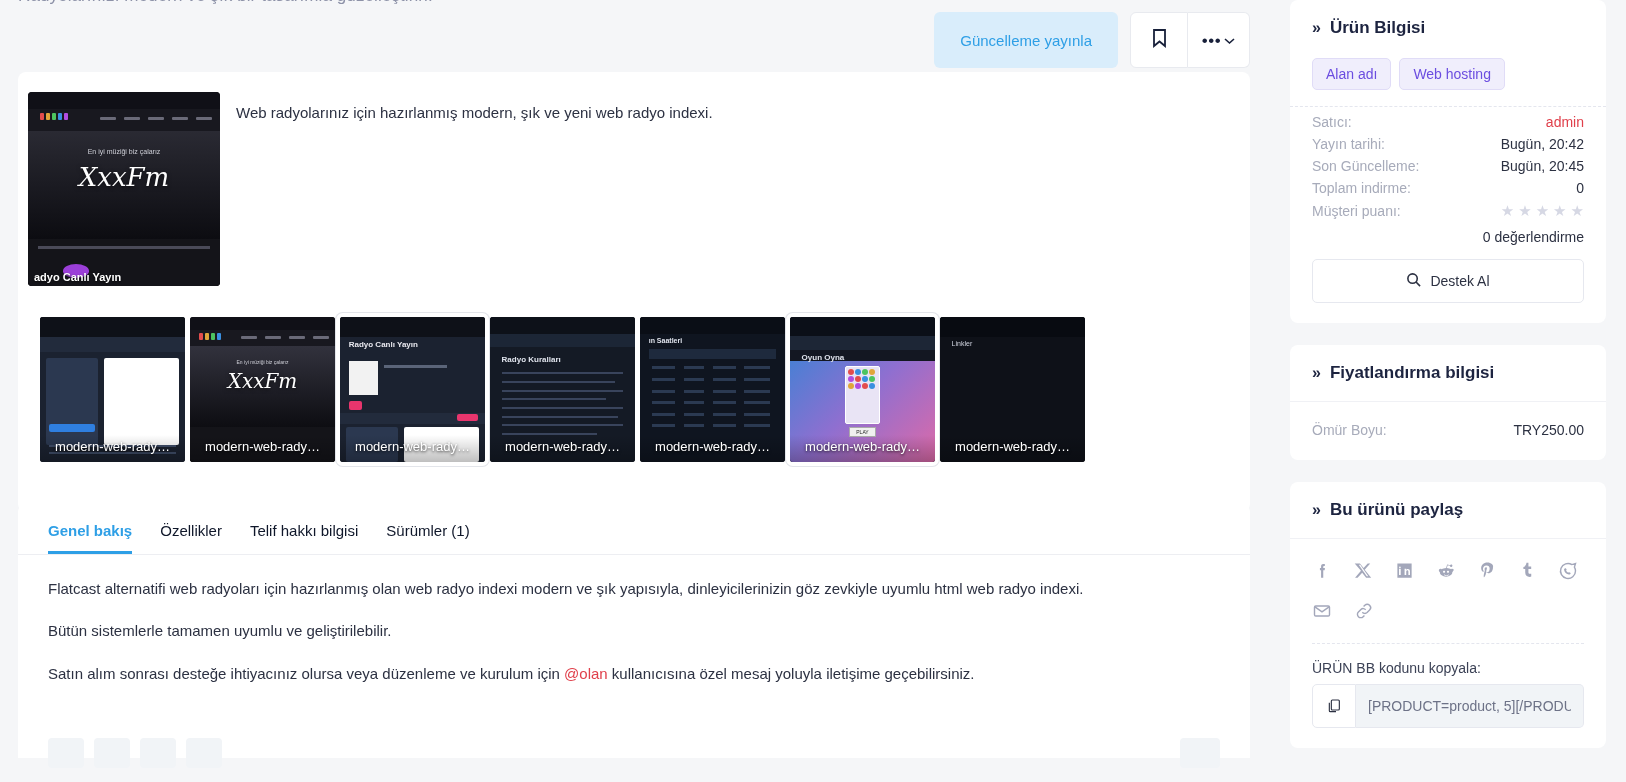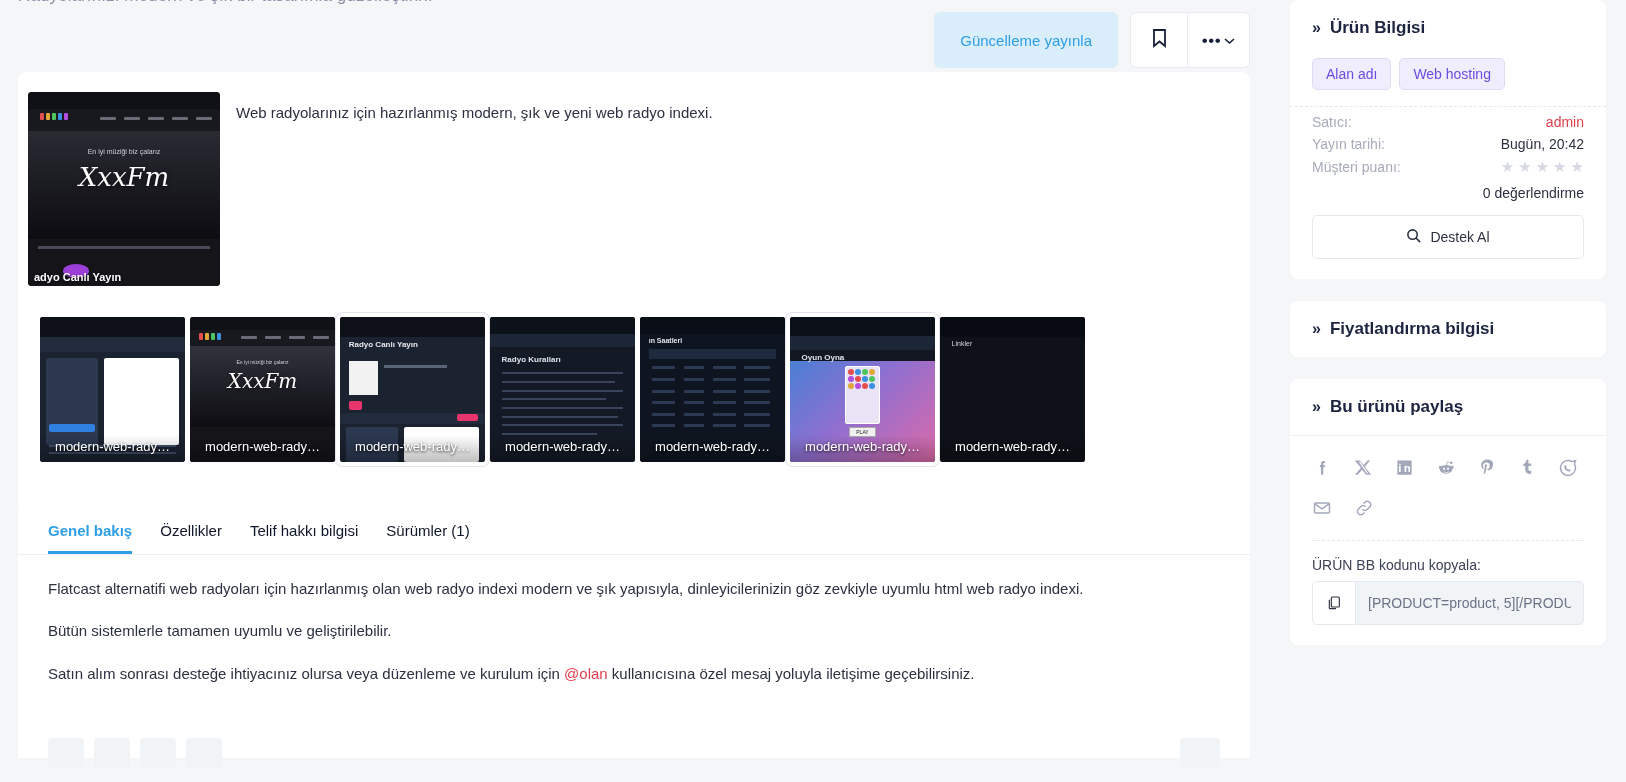--- a/index.html
+++ b/index.html
@@ -535,20 +535,28 @@
       <div class="card-body">
         <div class="kv">
           <span class="k">Satıcı:</span>
           <a class="v red">admin</a>
         </div>
         <div class="kv">
           <span class="k">Yayın tarihi:</span>
           <span class="v">Bugün, 20:42</span>
         </div>
         <div class="kv">
+          <span class="k">Son Güncelleme:</span>
+          <span class="v">Bugün, 20:45</span>
+        </div>
+        <div class="kv">
+          <span class="k">Toplam indirme:</span>
+          <span class="v">0</span>
+        </div>
+        <div class="kv">
           <span class="k">Müşteri puanı:</span>
           <span class="stars">
             <span class="star">★</span>
             <span class="star">★</span>
             <span class="star">★</span>
             <span class="star">★</span>
             <span class="star">★</span>
           </span>
         </div>
         <div class="reviews">0 değerlendirme</div>
@@ -563,20 +571,26 @@
           <span>Destek Al</span>
         </button>
       </div>
     </div>
 
     <div class="card">
       <div class="card-head">
         <span class="chev">»</span>
         <span>Fiyatlandırma bilgisi</span>
       </div>
+      <div class="card-body" style="border-top:1px solid #f0f1f5;padding-top:14px">
+        <div class="price-row">
+          <span class="k">Ömür Boyu:</span>
+          <span class="v">TRY250.00</span>
+        </div>
+      </div>
     </div>
 
     <div class="card">
       <div class="card-head">
         <span class="chev">»</span>
         <span>Bu ürünü paylaş</span>
       </div>
       <div class="card-body" style="border-top:1px solid #f0f1f5;padding-top:16px">
         <div class="share-icons">
           <a>

